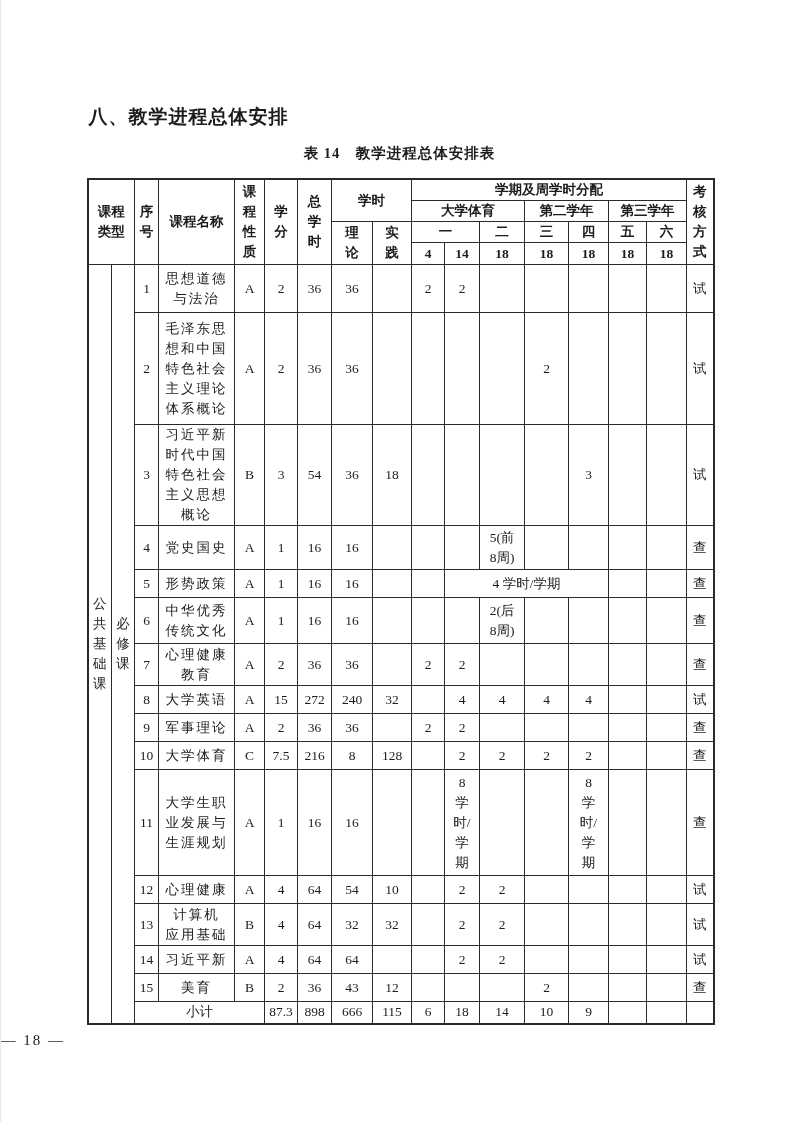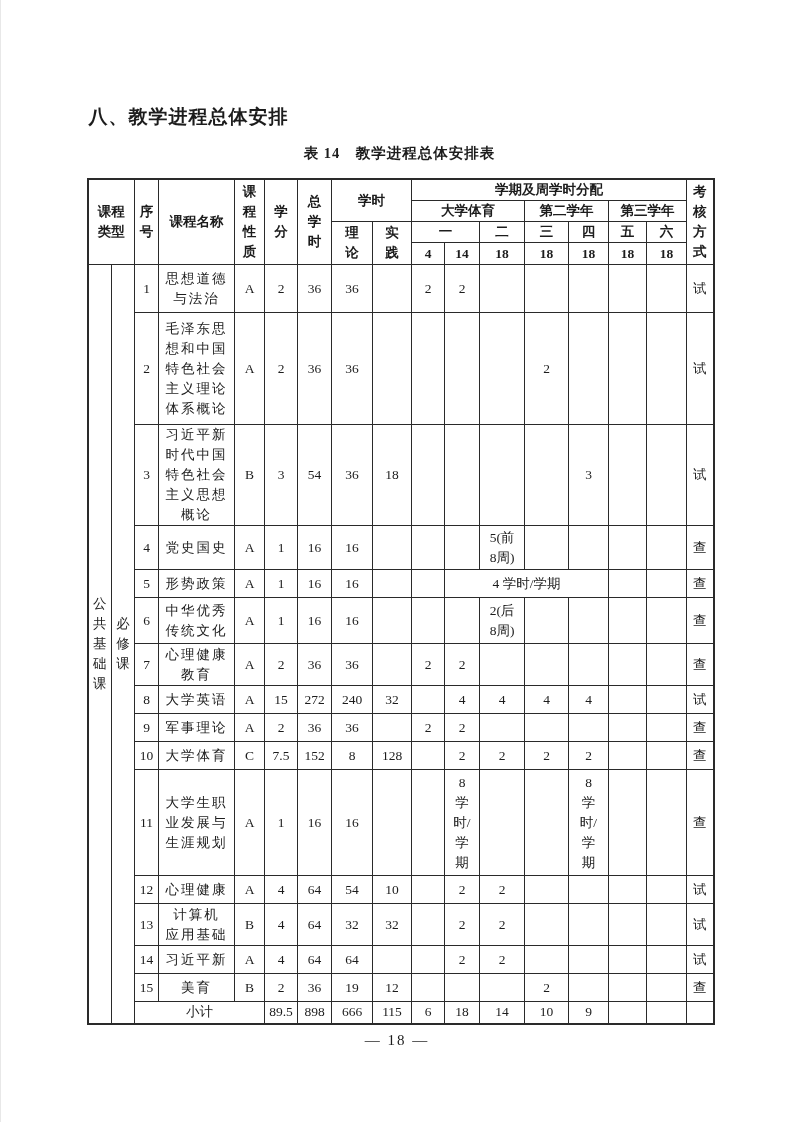--- a/index.html
+++ b/index.html
@@ -9,21 +9,21 @@
            font-weight:bold;font-size:19px;letter-spacing:1px;}
   .caption{position:absolute;left:86px;top:144px;width:626px;text-align:center;
            font-weight:bold;font-size:14.5px;letter-spacing:1px;}
   table.sched{position:absolute;left:86px;top:178px;width:626px;border-collapse:collapse;
               table-layout:fixed;border:2px solid #2a2a2a;}
   .sched th,.sched td{border:1px solid #2a2a2a;padding:0 1px;text-align:center;vertical-align:middle;
               font-size:13.5px;line-height:20px;white-space:pre-line;overflow:hidden;}
   .sched th{font-weight:bold;}
   .nm{letter-spacing:2px;}
   .vt{line-height:19px;letter-spacing:0;}
-  .pageno{position:absolute;left:0;top:1032px;width:793px;text-align:center;font-size:15px;letter-spacing:2px;}
+  .pageno{position:absolute;left:0;top:1032px;width:793px;text-align:left;font-size:15px;letter-spacing:2px;}
 </style>
 </head>
 <body>
 
 <div class="page">
   <div class="heading">八、教学进程总体安排</div>
   <div class="caption">表 14　教学进程总体安排表</div>
 
   <table class="sched">
     <colgroup>
@@ -274,21 +274,21 @@
         <td></td>
         <td></td>
         <td>查</td>
       </tr>
 
       <tr style="height:28px">
         <td>10</td>
         <td class="nm">大学体育</td>
         <td>C</td>
         <td>7.5</td>
-        <td>152</td>
+        <td>216</td>
         <td>8</td>
         <td>128</td>
         <td></td>
         <td>2</td>
         <td>2</td>
         <td>2</td>
         <td>2</td>
         <td></td>
         <td></td>
         <td>查</td>
@@ -376,35 +376,35 @@
         <td></td>
         <td>试</td>
       </tr>
 
       <tr style="height:28px">
         <td>15</td>
         <td class="nm">美育</td>
         <td>B</td>
         <td>2</td>
         <td>36</td>
-        <td>19</td>
+        <td>43</td>
         <td>12</td>
         <td></td>
         <td></td>
         <td></td>
         <td>2</td>
         <td></td>
         <td></td>
         <td></td>
         <td>查</td>
       </tr>
 
       <tr style="height:22px">
         <td colspan="3">小计</td>
-        <td>89.5</td>
+        <td>87.3</td>
         <td>898</td>
         <td>666</td>
         <td>115</td>
         <td>6</td>
         <td>18</td>
         <td>14</td>
         <td>10</td>
         <td>9</td>
         <td></td>
         <td></td>

